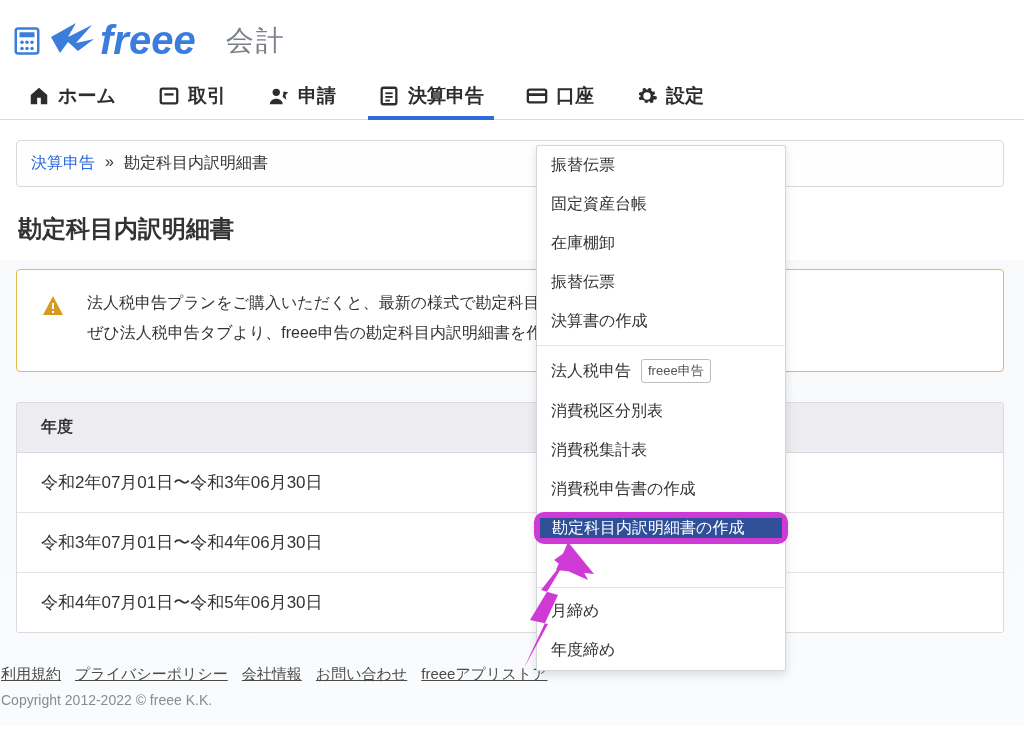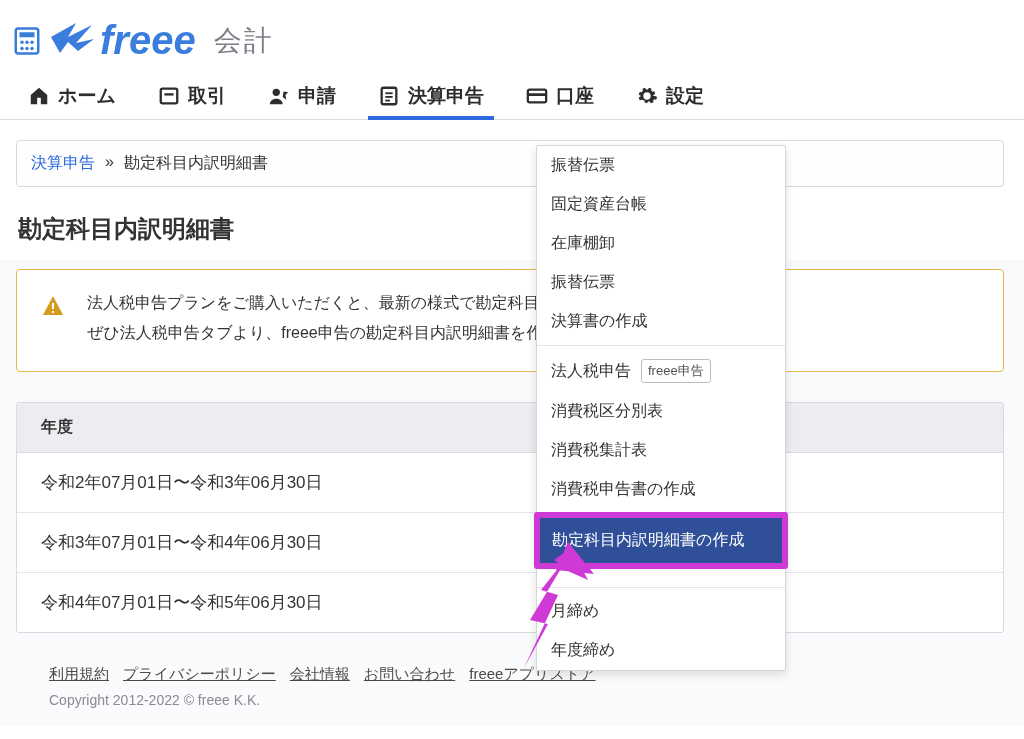--- a/index.html
+++ b/index.html
@@ -35,21 +35,21 @@
     font-family: "Comic Sans MS", cursive, sans-serif;
     font-style: italic;
     font-size: 40px;
     font-weight: 600;
     color: #3b7ddd;
     margin-left: -4px;
   }
   .logo-sub {
     font-size: 28px;
     color: #7c8089;
-    margin-left: 12px;
+    margin-left: 24px;
     letter-spacing: 2px;
   }
 
   
   .main-nav {
     display: flex;
     align-items: center;
     border-bottom: 1px solid #dcdcdc;
     padding-left: 26px;
     gap: 38px;
@@ -159,23 +159,23 @@
     padding: 2px 6px;
     color:#555;
   }
 
   
   .hl-frame {
     position: absolute;
     top: 512px;
     left: 534px;
     width: 254px;
-    height: 57px;
+    height: 32px;
     border: 6px solid #cf3ad6;
-    border-radius: 3px;
+    border-radius: 10px;
     z-index: 40;
     pointer-events: none;
   }
   .hl-inner {
     width: 100%; height: 100%;
     background: #304f99;
     color: #fff;
     display:flex;
     align-items:center;
     padding-left:12px;
@@ -188,21 +188,20 @@
     top: 540px;
     left: 496px;
     z-index: 50;
     pointer-events:none;
   }
 
   
   .footer {
     padding: 12px 1px 18px;
     font-size: 15px;
-    margin-left: 48px;
   }
   .footer-links { display:flex; gap:14px; }
   .footer-links a { color:#4a4a4a; text-decoration: underline; }
   .copyright { color:#8a8a92; margin-top:8px; font-size:14px; }
 
   .rel { position: relative; }
 </style>
 </head>
 <body>
 

